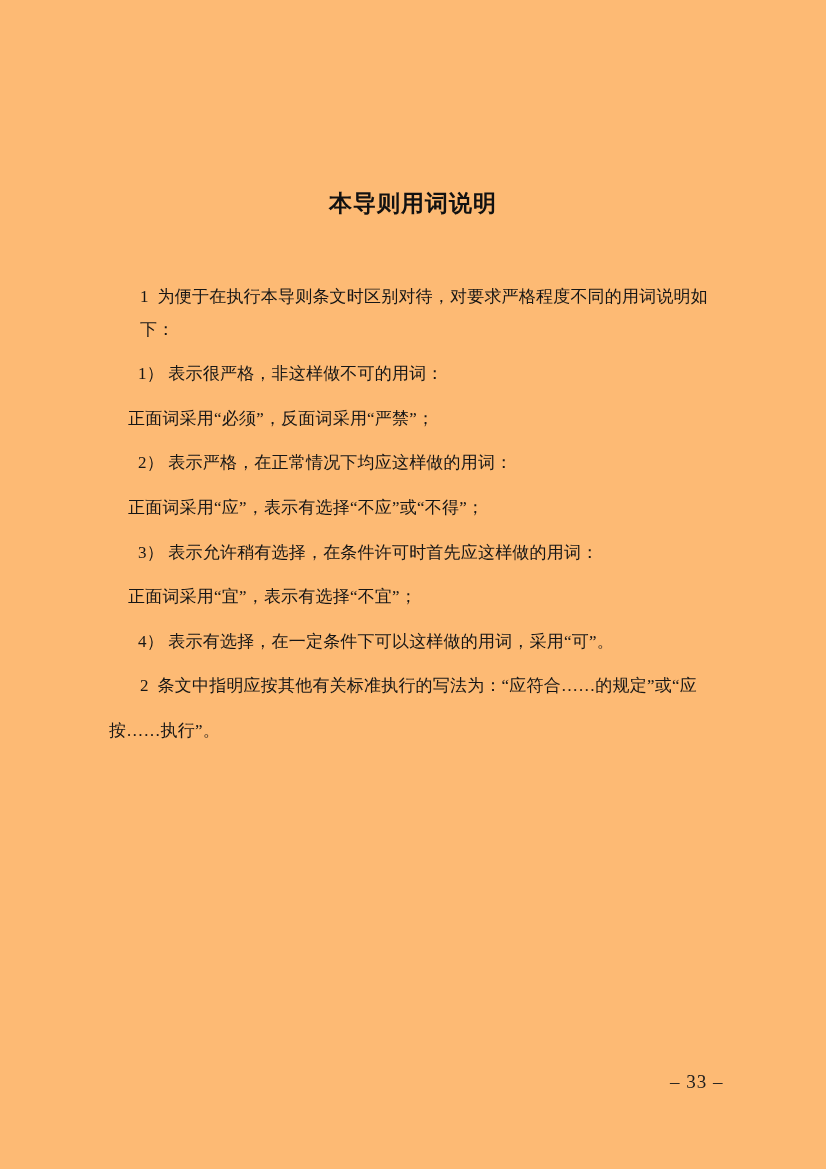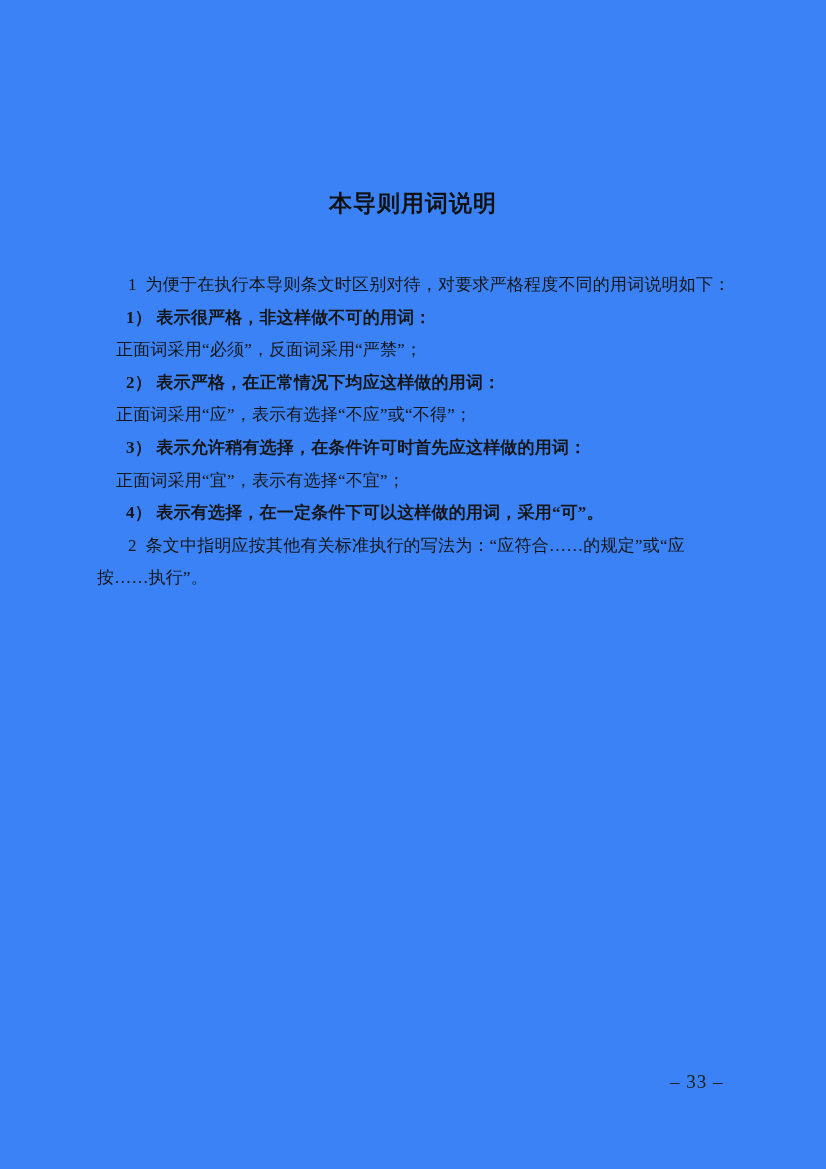--- a/index.html
+++ b/index.html
@@ -4,21 +4,21 @@
 <style>
   html, body {
     margin: 0;
     padding: 0;
     background: #ffffff;
   }
   .page {
     position: relative;
     width: 826px;
     height: 1169px;
-    background: #3b82f6;
+    background: #fdba74;
     overflow: hidden;
     font-family: "Liberation Serif", "DejaVu Serif", serif;
   }
   .doc-title {
     position: absolute;
     top: 188px;
     left: 0;
     width: 826px;
     margin: 0;
     text-align: center;
@@ -33,25 +33,25 @@
     position: absolute;
     top: 269px;
     left: 97px;
     width: 636px;
     font-size: 17px;
     line-height: 32.6px;
     color: #161616;
     letter-spacing: 0.2px;
   }
   .line {
-    margin: 0;
+    margin: 12px;
     white-space: pre-wrap;
   }
   .indent-para { padding-left: 31px; }  
-  .indent-item { padding-left: 29px; font-weight: bold; }  
+  .indent-item { padding-left: 29px; }  
   .indent-half { padding-left: 19px; }  
   .indent-none { padding-left: 0; }     
   .page-number {
     position: absolute;
     top: 1070px;
     left: 670px;
     font-size: 19px;
     line-height: 24px;
     color: #1d1d1d;
     letter-spacing: 1px;

